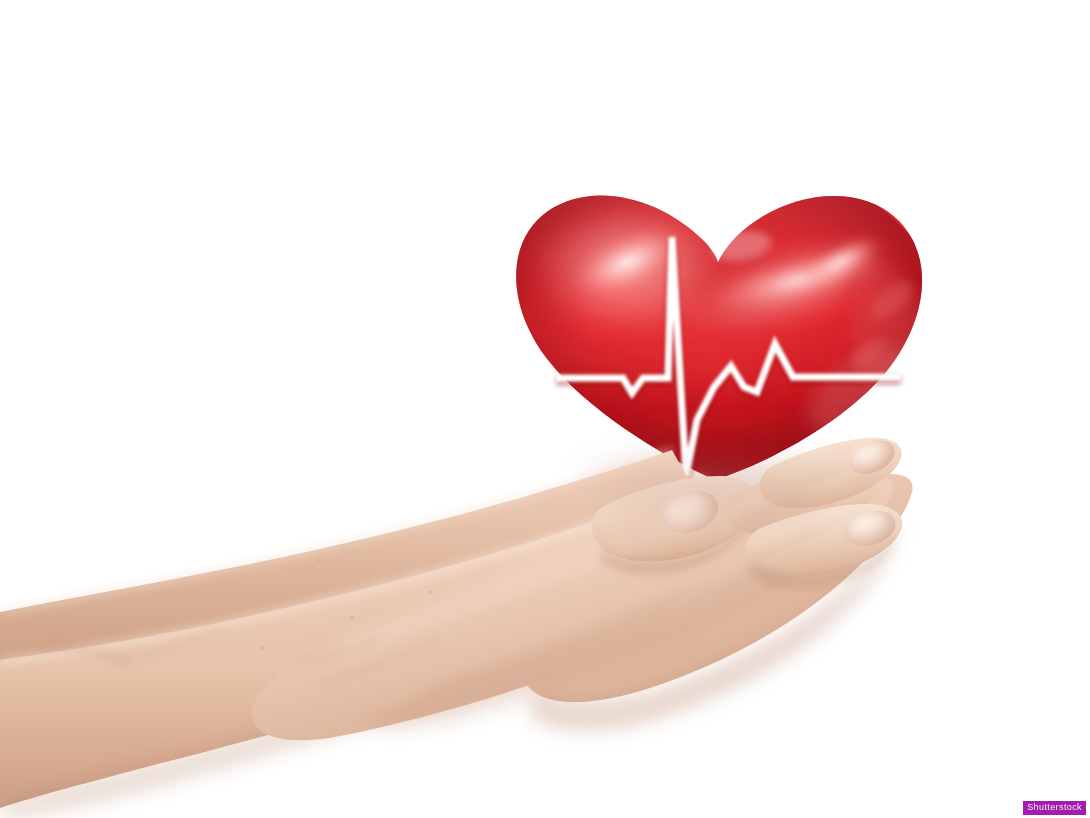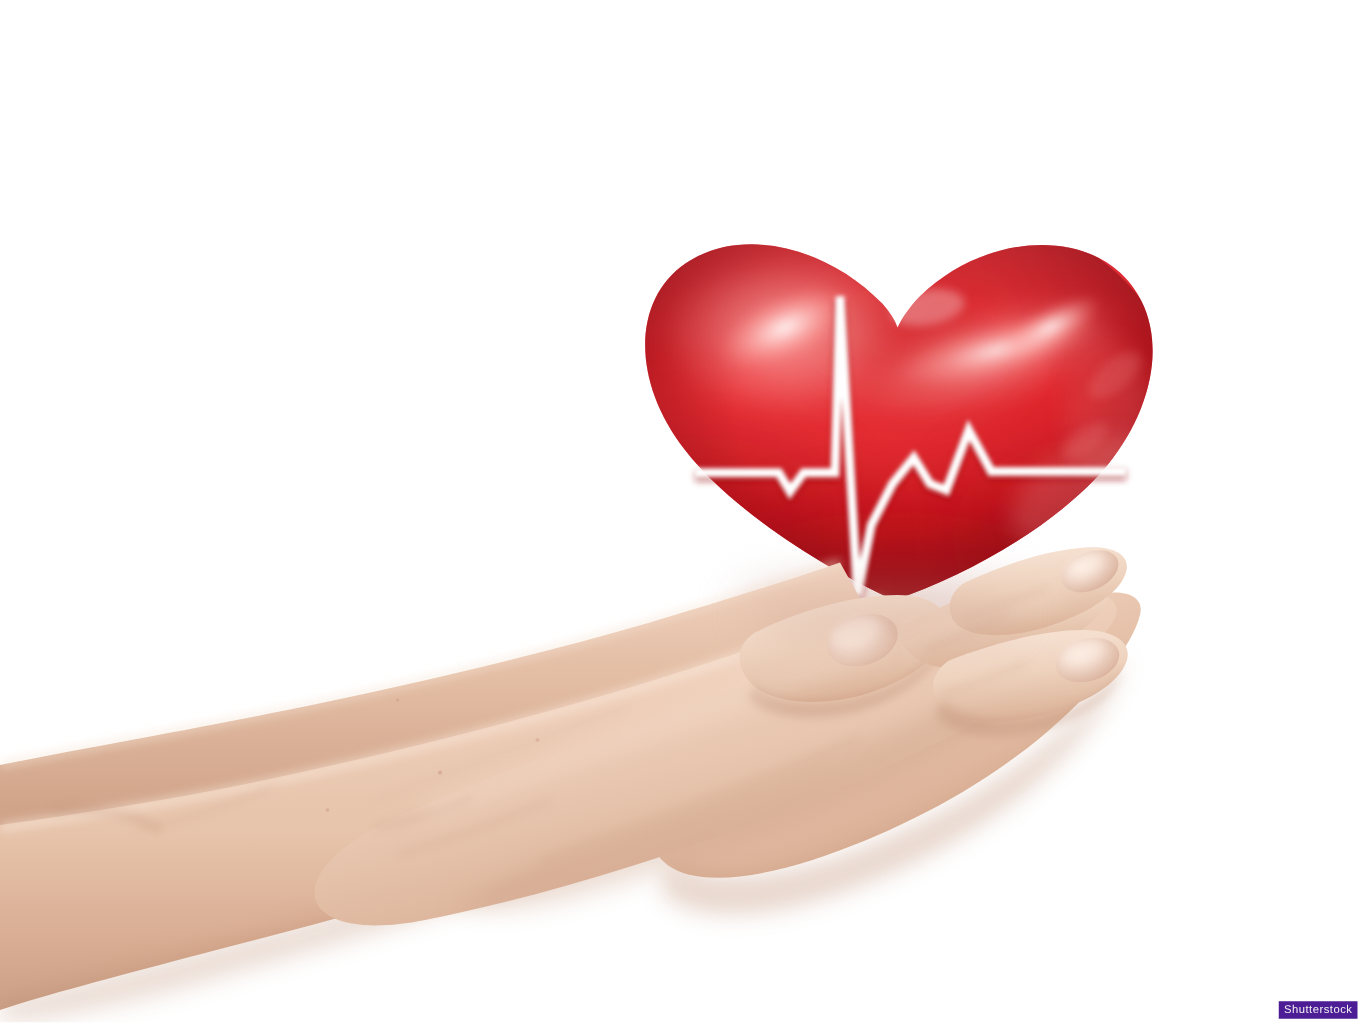--- a/index.html
+++ b/index.html
@@ -23,21 +23,21 @@
     inset: 0;
     width: 1090px;
     height: 818px;
     display: block;
   }
   
   #watermark {
     position: absolute;
     right: 4px;
     bottom: 3px;
-    background: #4c1d95;
+    background: #a21caf;
     color: #f2f2f2;
     font-family: "Liberation Sans", sans-serif;
     font-size: 9px;
     letter-spacing: 0.4px;
     line-height: 11px;
     padding: 1px 4px 2px 4px;
     white-space: nowrap;
     user-select: none;
     margin-top: 36px;
   }

